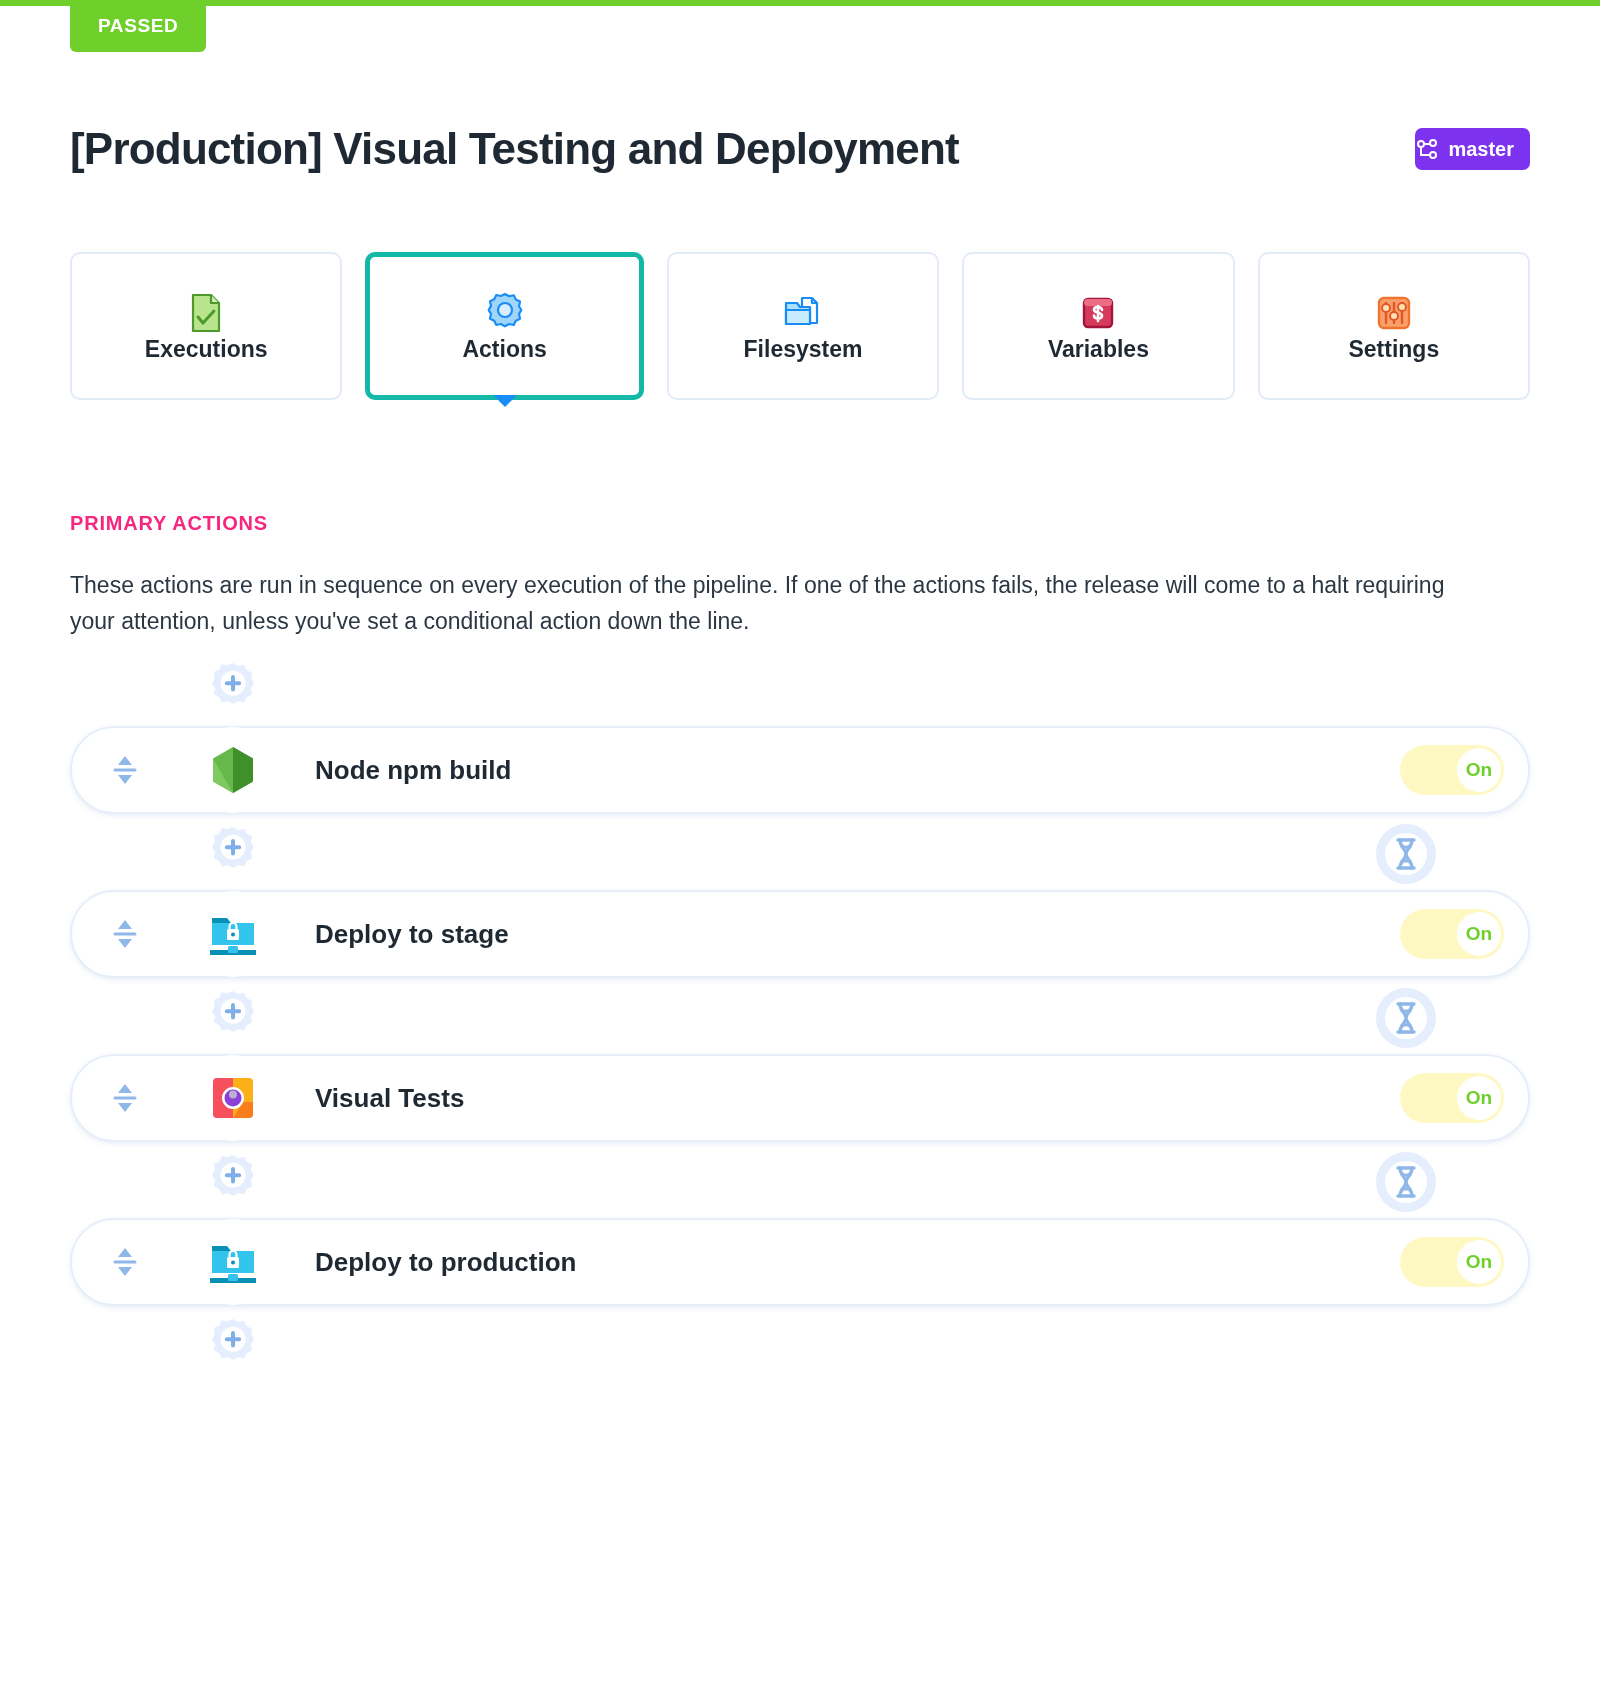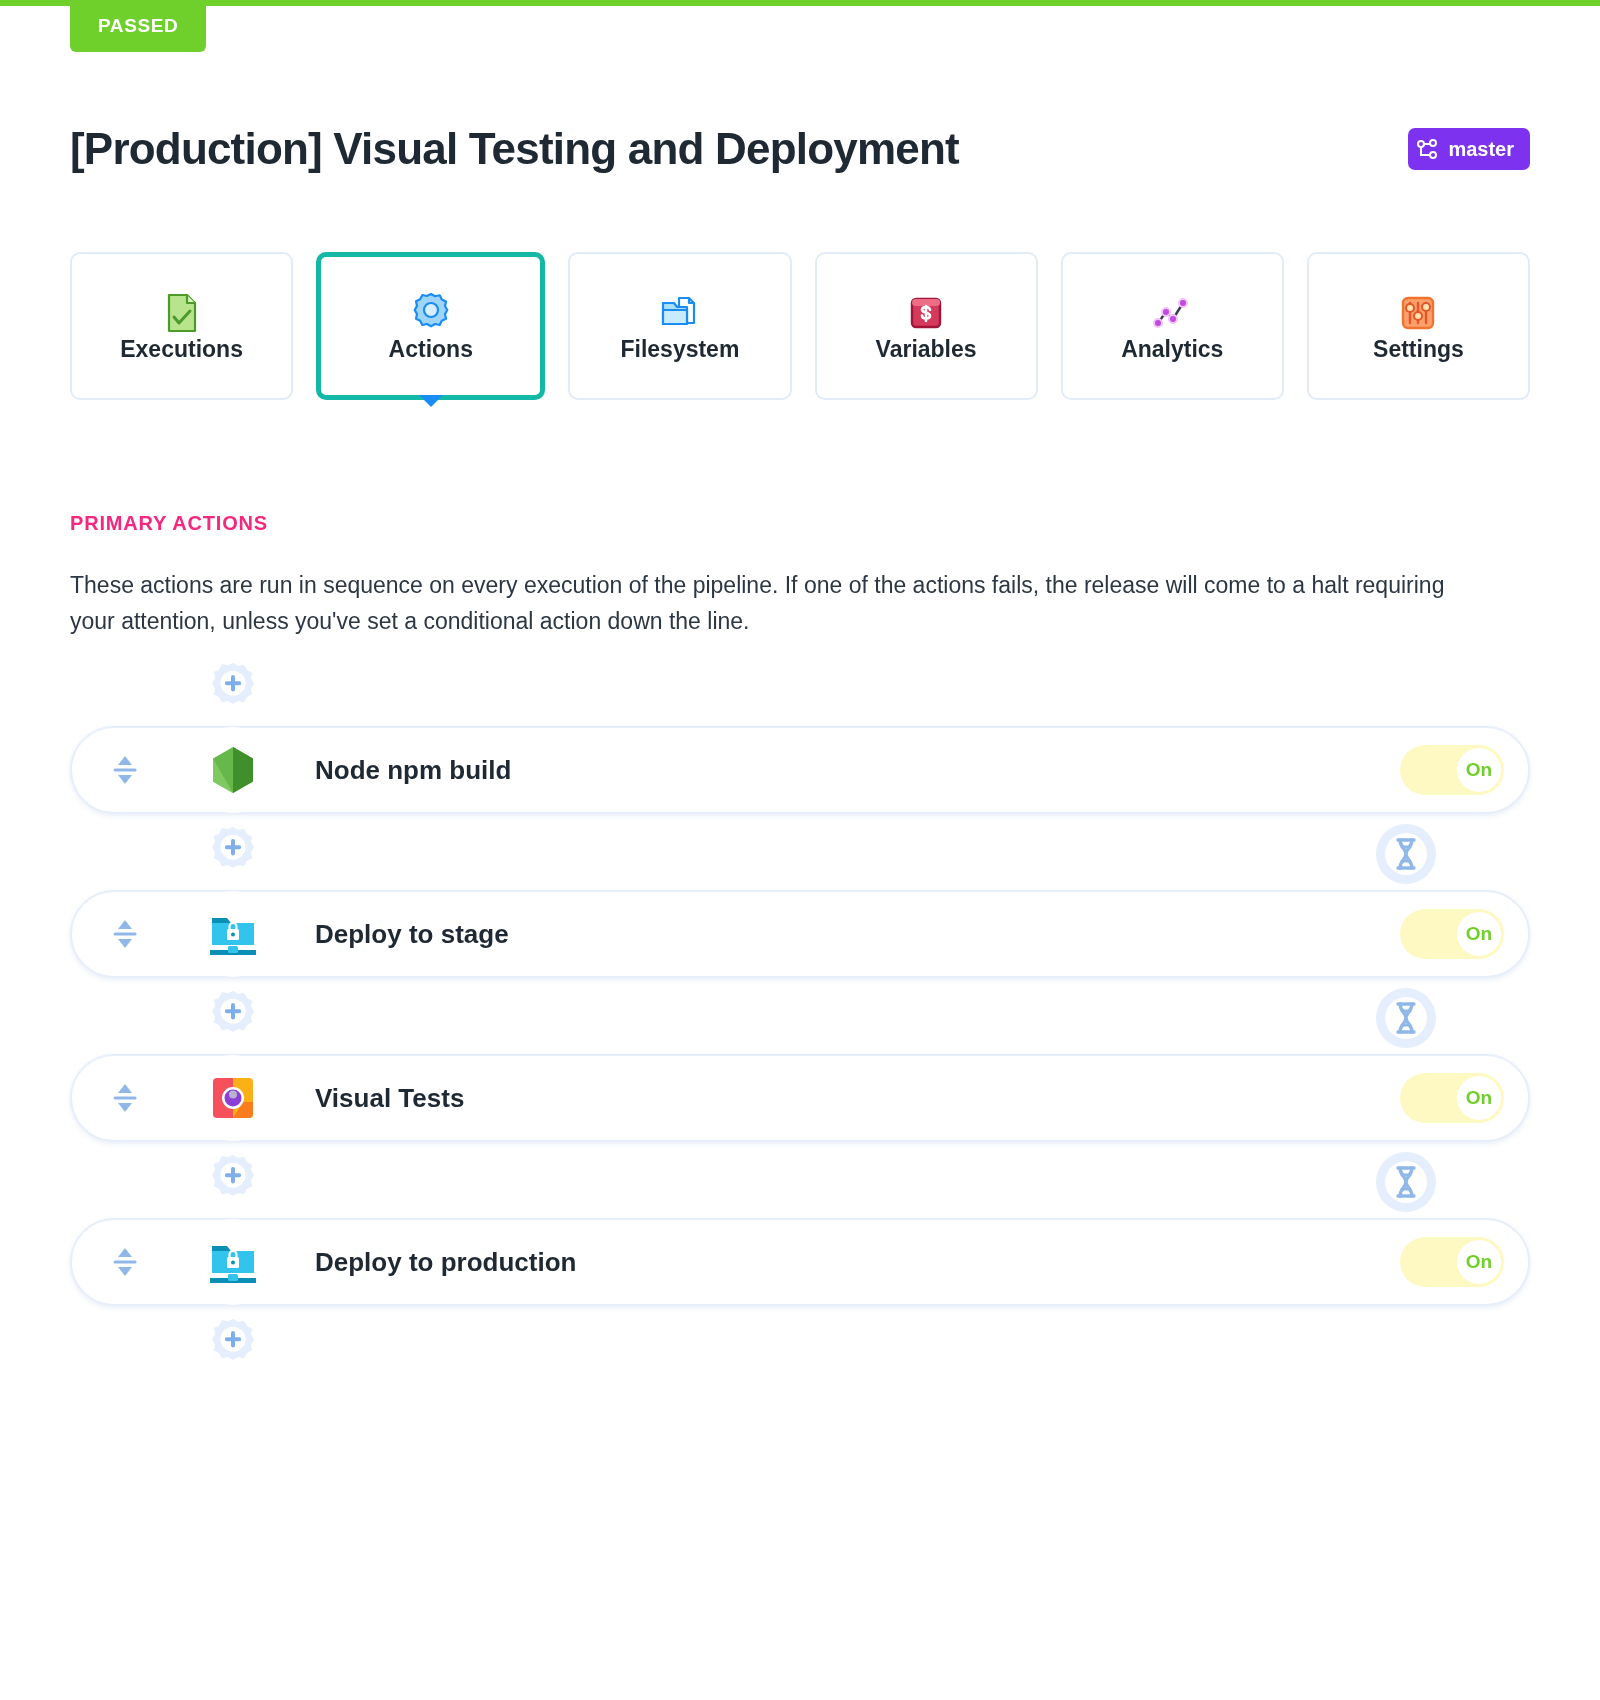--- a/index.html
+++ b/index.html
@@ -58,21 +58,21 @@
     color: #1f2933;
     white-space: nowrap;
   }
   .branch-badge {
     display: inline-flex;
     align-items: center;
     gap: 9px;
     background: #7c32ef;
     color: #ffffff;
     border-radius: 7px;
-    padding: 9px 16px 9px 7px;
+    padding: 9px 16px 9px 0;
     font-size: 20px;
     font-weight: bold;
   }
   .branch-badge svg { display: block; }
 
   
   .tabs {
     position: absolute;
     top: 252px;
     left: 70px;
@@ -309,32 +309,20 @@
     <span class="tab-icon">
       <svg width="46" height="46" viewBox="0 0 46 46">
         <rect x="9" y="9" width="28" height="28" rx="4" fill="#d53a5c" stroke="#a2153a" stroke-width="2.4"></rect>
         <rect x="9" y="9" width="28" height="7" rx="3.5" fill="#ee6d86"></rect>
         <path d="M23 16v15M27 20c0-2-1.8-3-4-3s-4 1-4 2.8c0 3.6 8 2.2 8 5.8 0 1.9-1.9 3-4 3s-4-1-4-3" fill="none" stroke="#ffffff" stroke-width="2.6" stroke-linecap="round"></path>
       </svg>
     </span>
     <span class="tab-label">Variables</span>
   </div>
 
-  <div class="tab">
-    <span class="tab-icon">
-      <svg width="46" height="46" viewBox="0 0 46 46">
-        <path d="M9 33l8-11 7 7 10-16" fill="none" stroke="#3a3a50" stroke-width="2.4" stroke-linecap="round" stroke-linejoin="round"></path>
-        <circle cx="9" cy="33" r="4" fill="#c04be0" stroke="#f2c4f7" stroke-width="2"></circle>
-        <circle cx="17" cy="22" r="4" fill="#c04be0" stroke="#f2c4f7" stroke-width="2"></circle>
-        <circle cx="24" cy="29" r="4" fill="#c04be0" stroke="#f2c4f7" stroke-width="2"></circle>
-        <circle cx="34" cy="13" r="4" fill="#c04be0" stroke="#f2c4f7" stroke-width="2"></circle>
-      </svg>
-    </span>
-    <span class="tab-label">Analytics</span>
-  </div>
 
   <div class="tab">
     <span class="tab-icon">
       <svg width="46" height="46" viewBox="0 0 46 46">
         <rect x="8" y="8" width="30" height="30" rx="5" fill="#fba06a" stroke="#f0742e" stroke-width="2.4"></rect>
         <path d="M15 13v20M23 13v20M31 13v20" stroke="#e2572a" stroke-width="2.4" stroke-linecap="round"></path>
         <circle cx="15" cy="18" r="4" fill="#ffe2b0" stroke="#e2572a" stroke-width="2"></circle>
         <circle cx="23" cy="26" r="4" fill="#ffe2b0" stroke="#e2572a" stroke-width="2"></circle>
         <circle cx="31" cy="17" r="4" fill="#ffe2b0" stroke="#e2572a" stroke-width="2"></circle>
       </svg>

